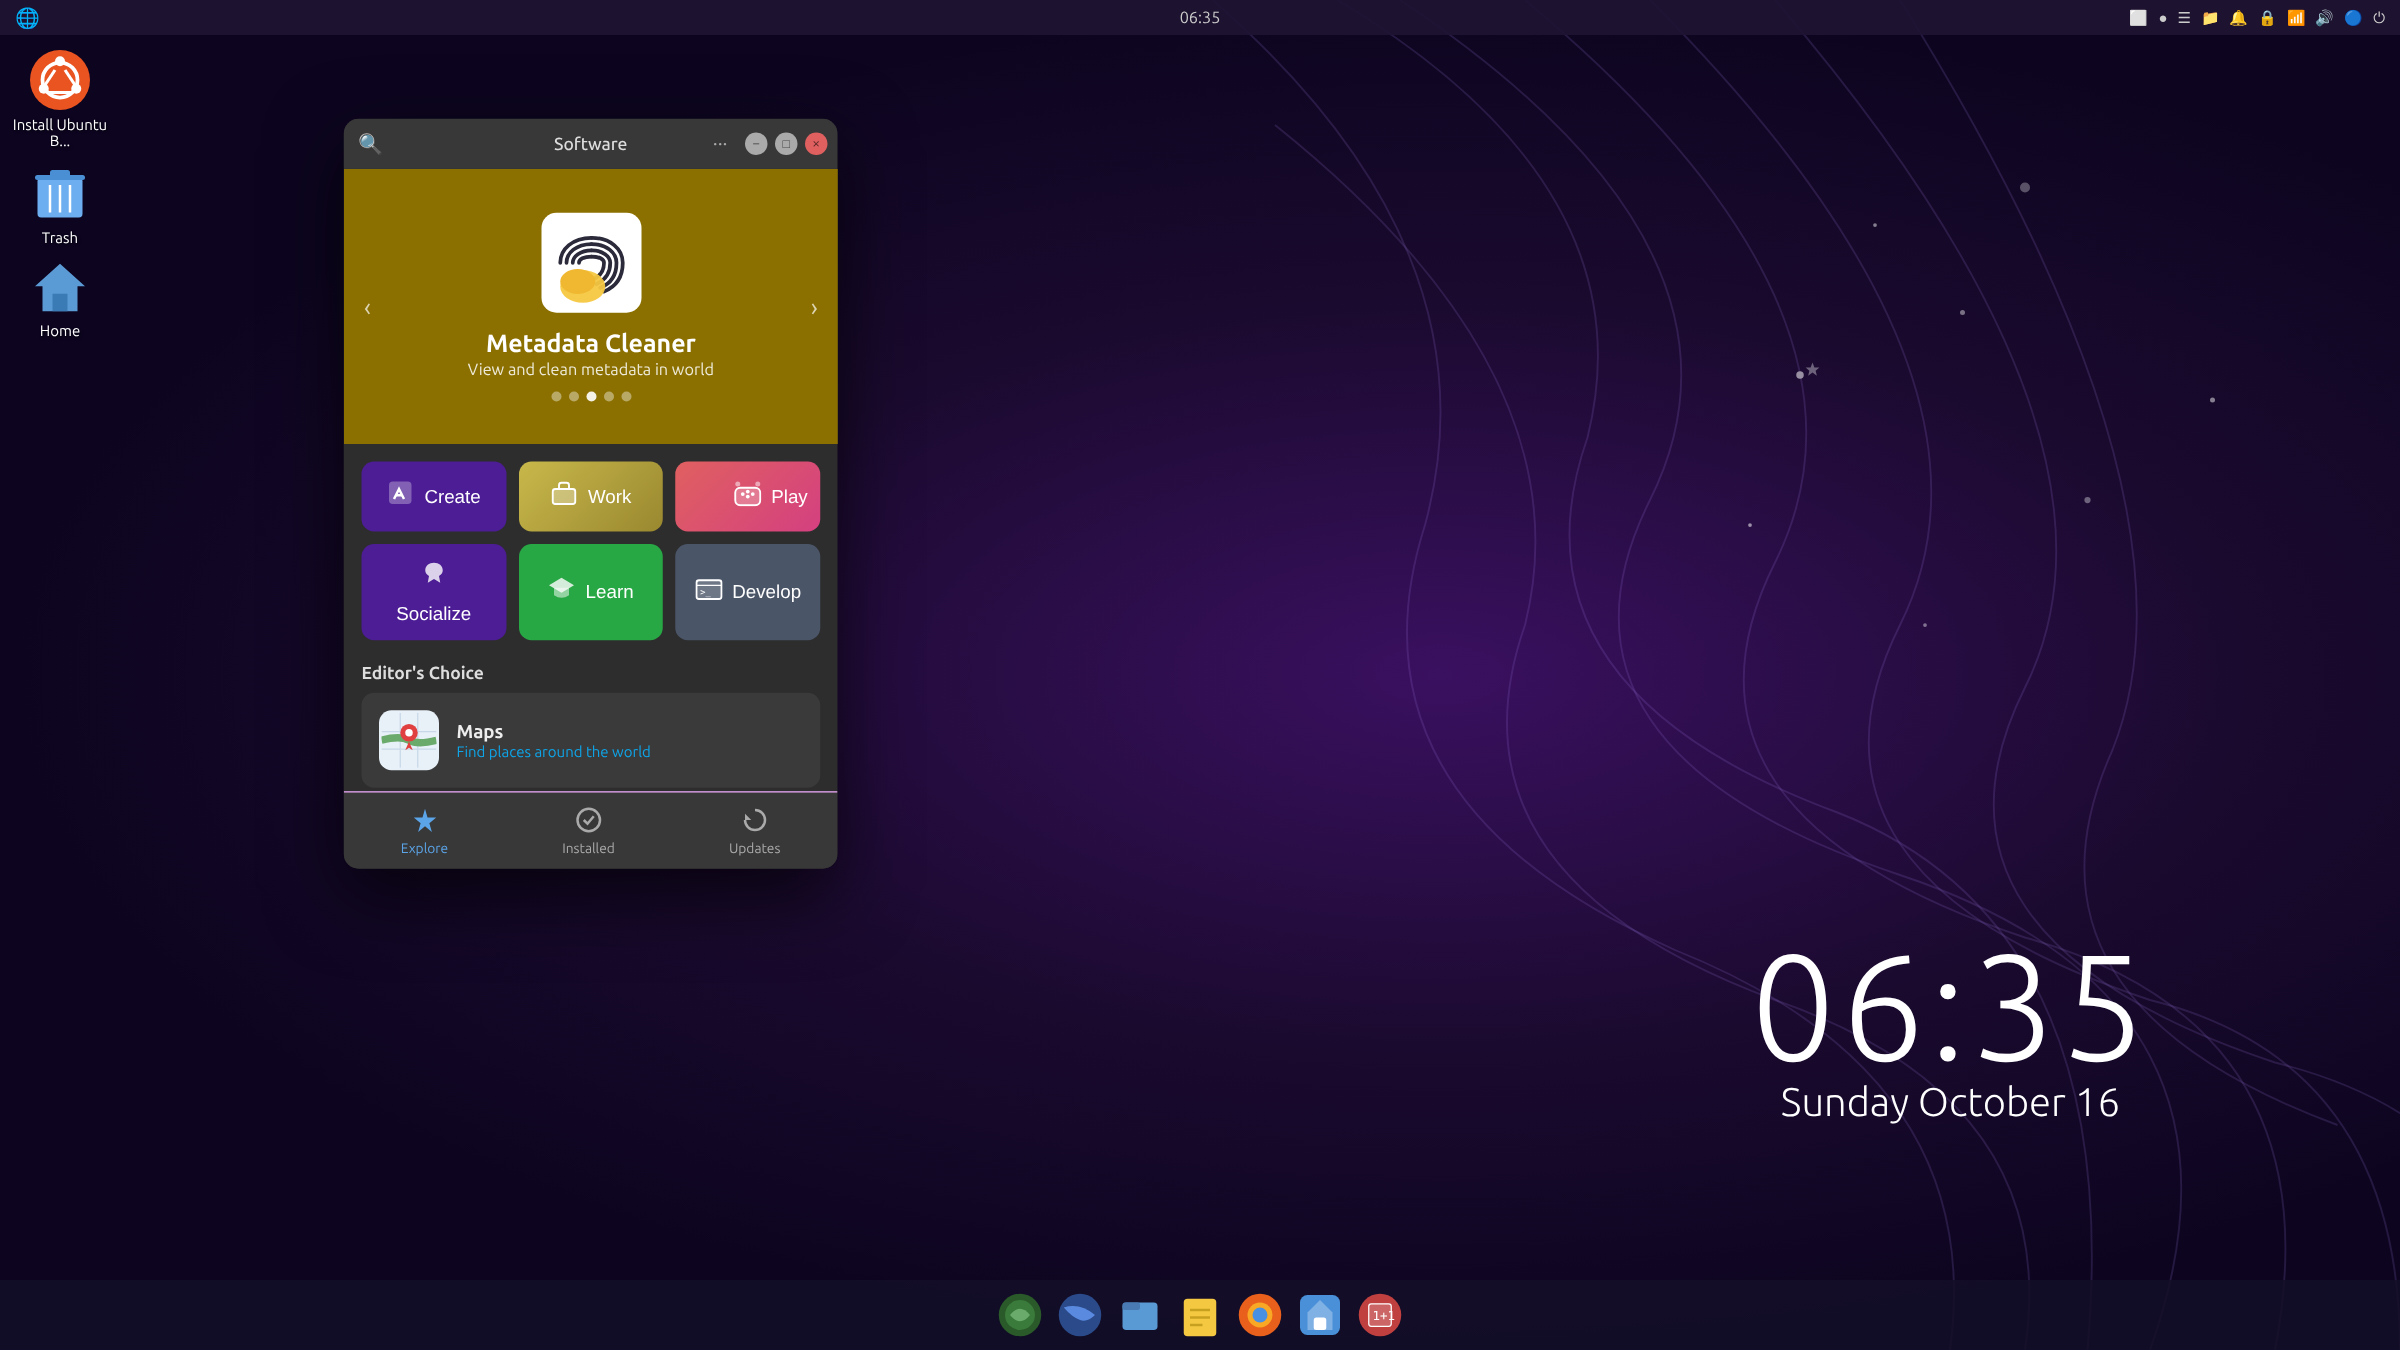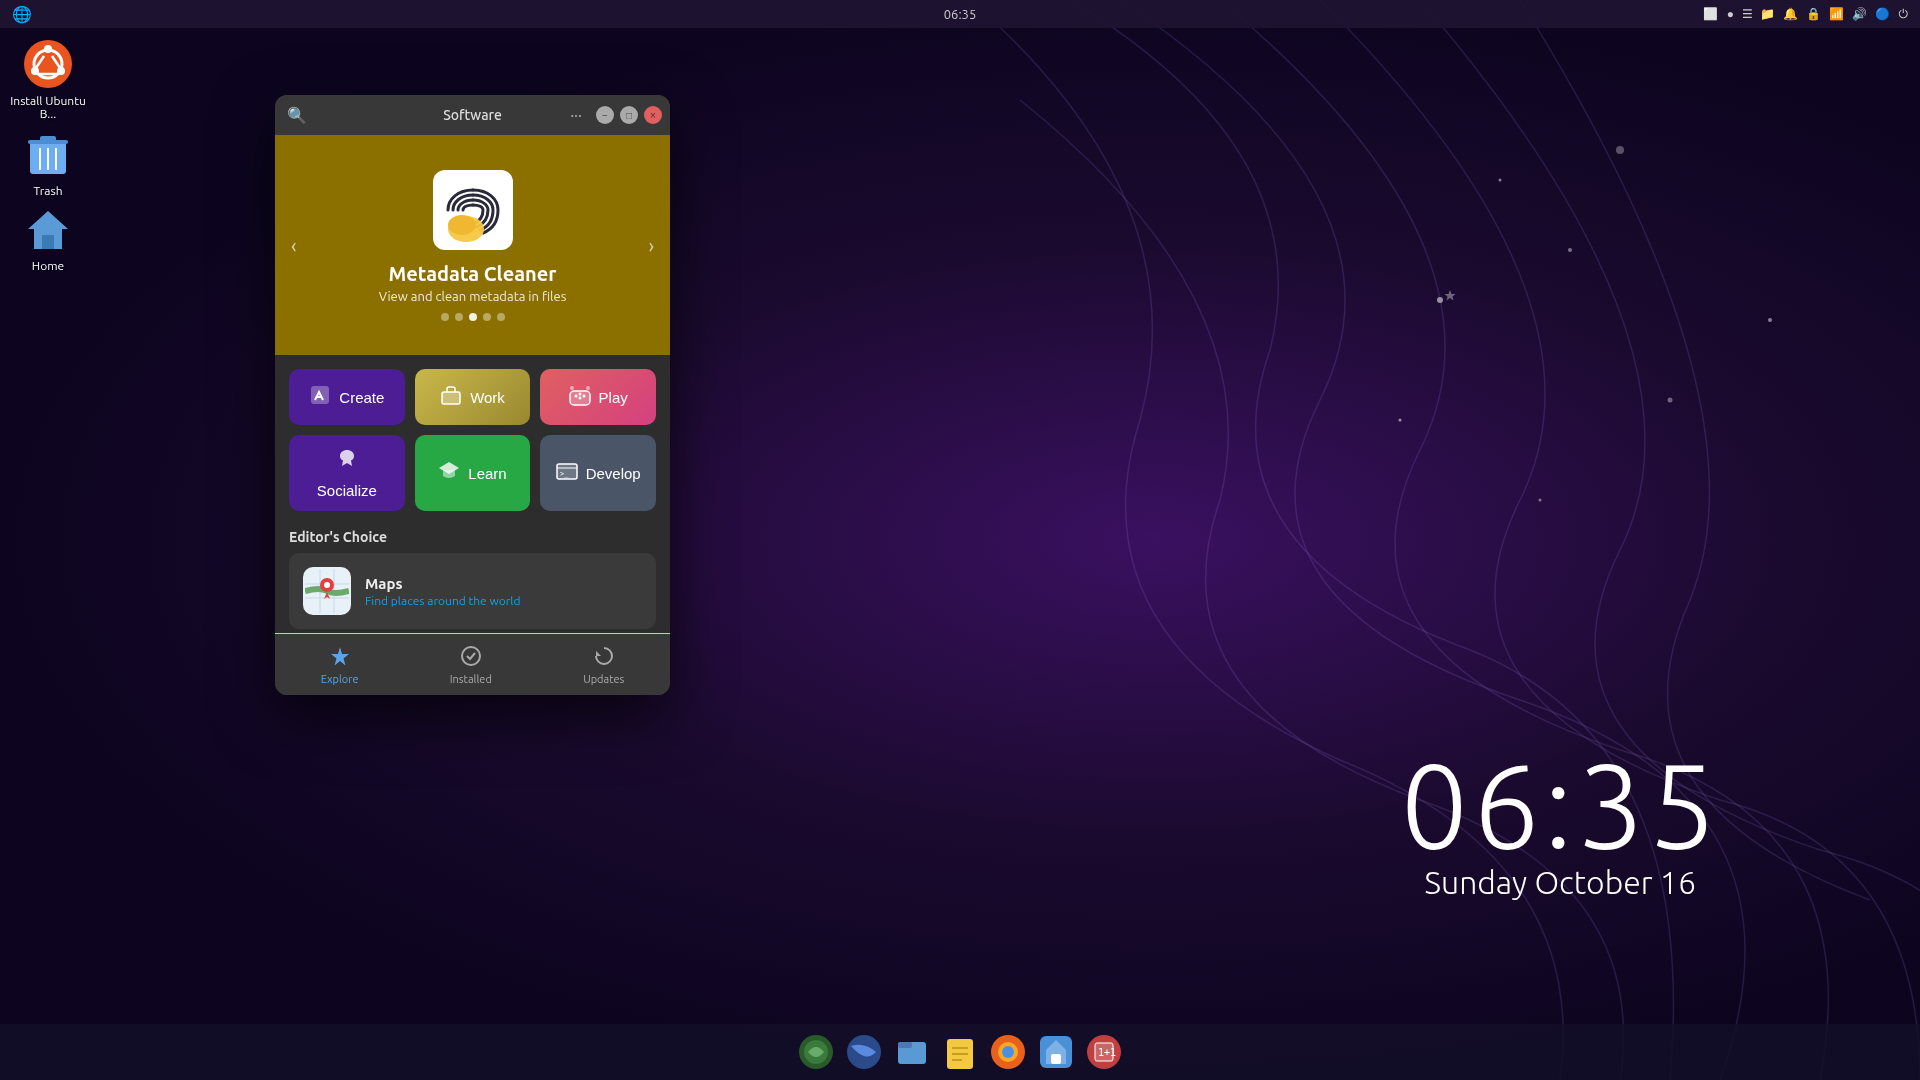--- a/index.html
+++ b/index.html
@@ -271,21 +271,21 @@
       color: white;
       border: none;
       min-height: 56px;
     }
     .category-btn .cat-icon {
       font-size: 20px;
     }
     .btn-create { background: #4c1d95; }
     .btn-work { background: linear-gradient(135deg, #c4a84a 0%, #a8904a 50%, #7a6e3a 100%); 
       background: #b8a84a; }
-    .btn-play { background: linear-gradient(135deg, #e06060 0%, #d44080 100%); }
+    .btn-play { background: linear-gradient(135deg, #e06060 0%, #d44080 100%); justify-content: flex-end; }
     .btn-socialize { background: #4c1d95; flex-direction: column; }
     .btn-learn { background: #28a745; }
     .btn-develop { background: #4a5568; }
 
     
     .section-title {
       color: #ddd;
       font-size: 14px;
       font-weight: 600;
       padding: 4px 14px 8px;
@@ -508,21 +508,21 @@
             <path d="M 35 25 C 44 25 50 30 50 35 Q 50 47 39 52"></path>
             <path d="M 35 30 C 41 30 45 32 45 35 Q 45 44 37 48"></path>
           </g>
 
           <ellipse cx="28" cy="54" rx="18" ry="13" fill="#f5c842" opacity="0.95"></ellipse>
           <ellipse cx="24" cy="50" rx="14" ry="10" fill="#f0b830"></ellipse>
         </svg>
       </div>
 
       <div class="hero-title">Metadata Cleaner</div>
-      <div class="hero-subtitle">View and clean metadata in files</div>
+      <div class="hero-subtitle">View and clean metadata in world</div>
 
       <div class="hero-dots">
         <div class="hero-dot"></div>
         <div class="hero-dot"></div>
         <div class="hero-dot active"></div>
         <div class="hero-dot"></div>
         <div class="hero-dot"></div>
       </div>
 
       <span class="hero-nav right">›</span>

